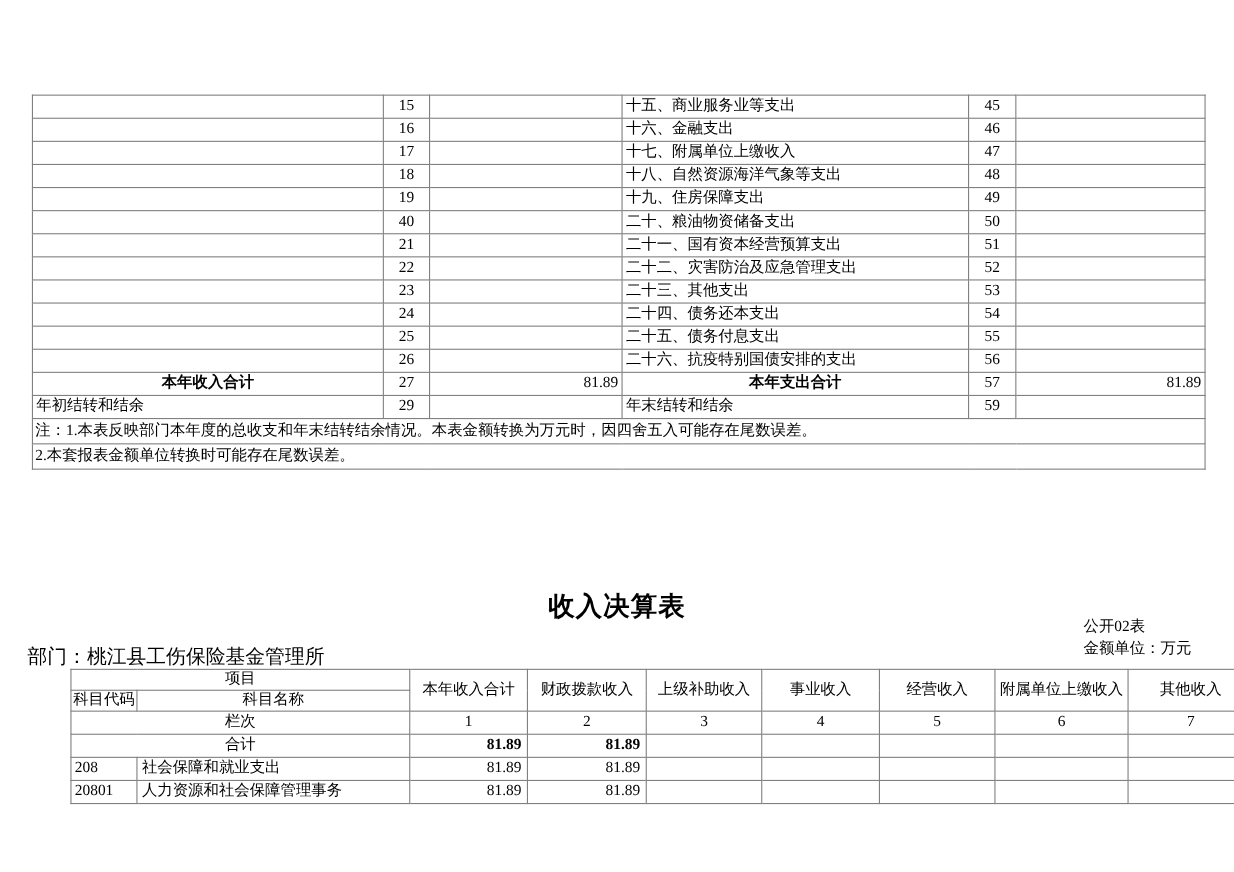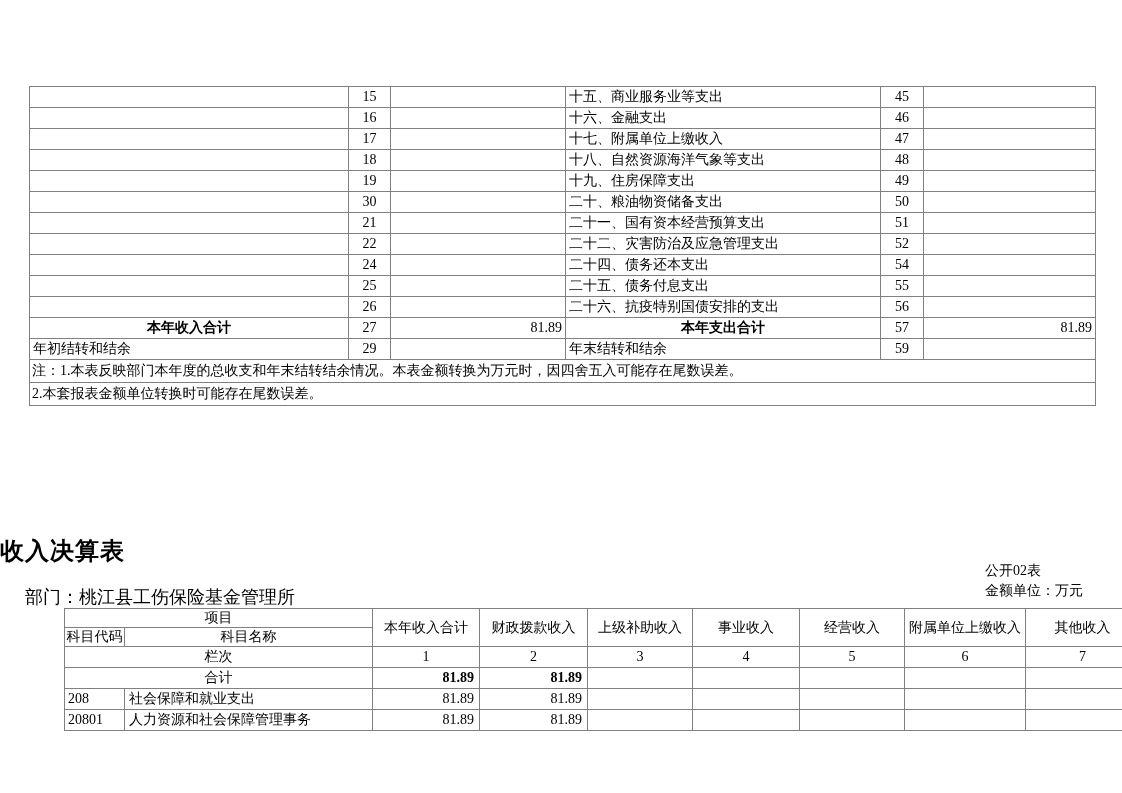--- a/index.html
+++ b/index.html
@@ -14,21 +14,21 @@
   
   #top-table{left:29px;top:70px;width:1066px;}
   #top-table td{height:20px;line-height:20px;}
   #top-table td.nm{text-align:left;padding-left:3px;}
   #top-table td.ct{text-align:center;}
   #top-table td.amt{text-align:right;padding-right:3px;}
   #top-table td.tl{text-align:center;font-weight:bold;padding-left:0;}
   #top-table td.note{height:22px;line-height:22px;text-align:left;padding-left:2px;}
 
   
-  .report-title{position:absolute;left:0;top:519px;width:1122px;
+  .report-title{position:absolute;left:0;top:519px;width:1122px;text-align:center;
                 font-size:24px;font-weight:bold;letter-spacing:1px;}
   .meta-right{position:absolute;left:985px;top:545px;font-size:14px;line-height:20px;}
   .dept-line{position:absolute;left:25px;top:569px;font-size:18px;}
 
   
   #income-table{left:22px;top:592px;width:1075px;margin-left:42px;}
   #income-table td{height:20px;line-height:20px;text-align:center;}
   #income-table tr.hrow td{height:18px;line-height:18px;}
   #income-table td.code{text-align:left;padding-left:3px;}
   #income-table td.name{text-align:left;padding-left:4px;}
@@ -85,40 +85,48 @@
       <tr>
         <td class="nm"></td>
         <td class="ct">19</td>
         <td class="amt"></td>
         <td class="nm">十九、住房保障支出</td>
         <td class="ct">49</td>
         <td class="amt"></td>
       </tr>
       <tr>
         <td class="nm"></td>
-        <td class="ct">30</td>
+        <td class="ct">40</td>
         <td class="amt"></td>
         <td class="nm">二十、粮油物资储备支出</td>
         <td class="ct">50</td>
         <td class="amt"></td>
       </tr>
       <tr>
         <td class="nm"></td>
         <td class="ct">21</td>
         <td class="amt"></td>
         <td class="nm">二十一、国有资本经营预算支出</td>
         <td class="ct">51</td>
         <td class="amt"></td>
       </tr>
       <tr>
         <td class="nm"></td>
         <td class="ct">22</td>
         <td class="amt"></td>
         <td class="nm">二十二、灾害防治及应急管理支出</td>
         <td class="ct">52</td>
+        <td class="amt"></td>
+      </tr>
+      <tr>
+        <td class="nm"></td>
+        <td class="ct">23</td>
+        <td class="amt"></td>
+        <td class="nm">二十三、其他支出</td>
+        <td class="ct">53</td>
         <td class="amt"></td>
       </tr>
       <tr>
         <td class="nm"></td>
         <td class="ct">24</td>
         <td class="amt"></td>
         <td class="nm">二十四、债务还本支出</td>
         <td class="ct">54</td>
         <td class="amt"></td>
       </tr>

